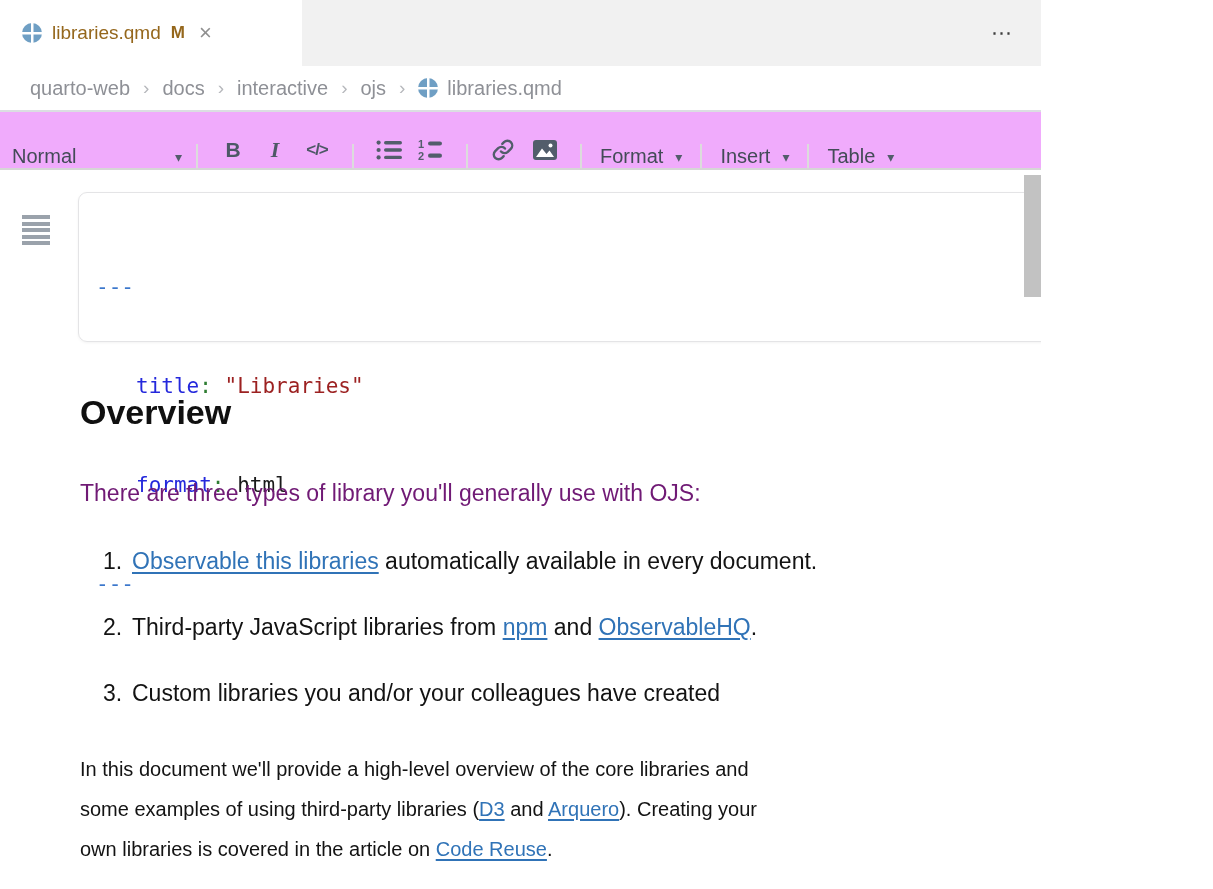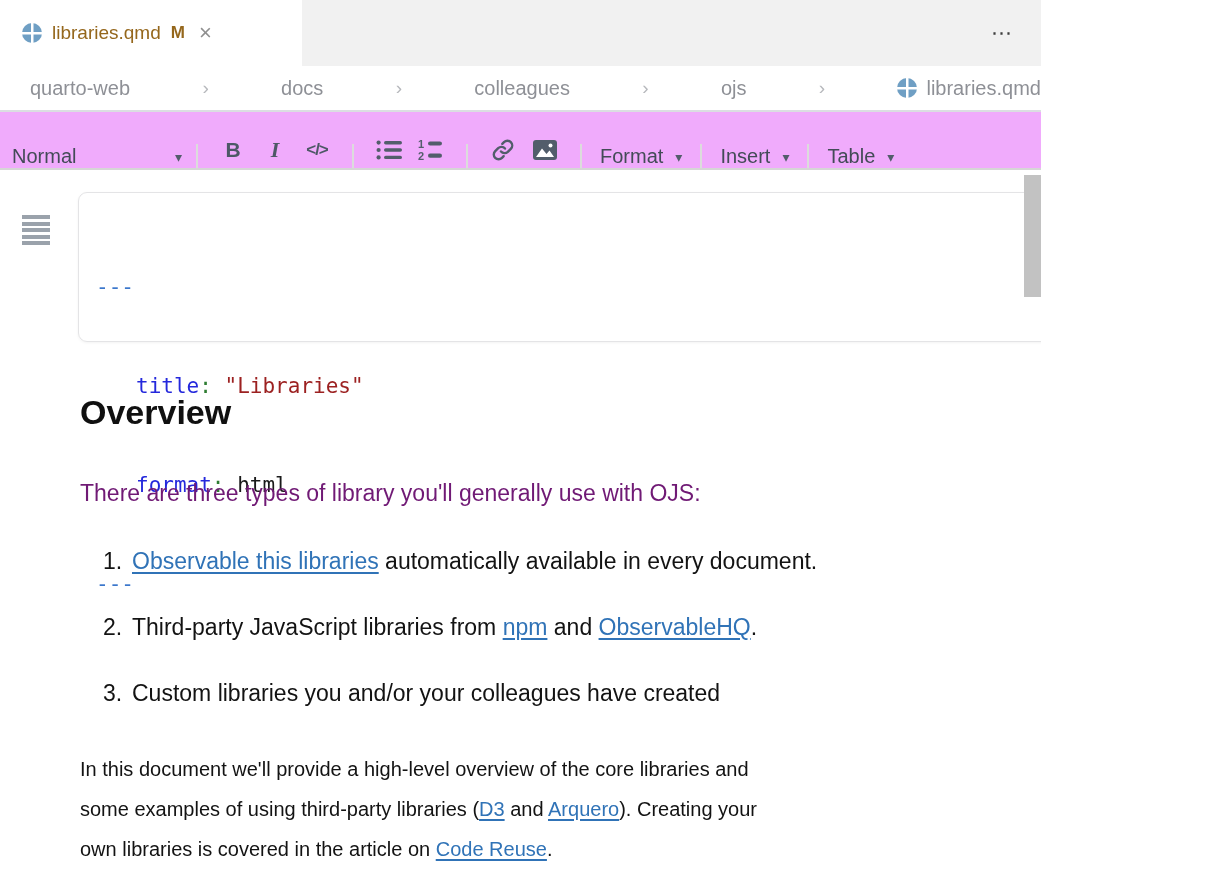--- a/index.html
+++ b/index.html
@@ -27,21 +27,21 @@
   .tab-close { font-size:22px; color:#8f8f8f; margin-left:4px; line-height:1; }
   .more-actions {
     margin-left:auto; margin-right:26px; align-self:center;
     color:#3d3d3d; font-size:21px; letter-spacing:3px;
   }
 
   
   .crumbbar {
     height:46px; background:#fff; border-bottom:2px solid #dbdee2;
     display:flex; align-items:center; padding-left:30px; gap:13px;
-    color:#8e9096; font-size:20px;justify-content:space-between;
+    color:#8e9096; font-size:20px;
   }
   .crumb-sep { color:#b6b8bc; font-size:19px; }
   .crumb-current { display:flex; align-items:center; gap:9px; color:#8e9096; }
 
   
   .toolbar {
     height:58px; background:#f0abfc; border-bottom:2px solid #d6d6d6;
     display:flex; align-items:flex-end; padding-left:12px; color:#434b57;
   }
   .tb-select { display:flex; align-items:center; justify-content:space-between;
@@ -104,21 +104,21 @@
       <span class="tab-close">×</span>
     </div>
     <span class="more-actions">⋯</span>
   </div>
 
   <div class="crumbbar">
     <span>quarto-web</span>
     <span class="crumb-sep">›</span>
     <span>docs</span>
     <span class="crumb-sep">›</span>
-    <span>colleagues</span>
+    <span>interactive</span>
     <span class="crumb-sep">›</span>
     <span>ojs</span>
     <span class="crumb-sep">›</span>
     <span class="crumb-current">
       <span class="quarto-icon"></span>
       <span>libraries.qmd</span>
     </span>
   </div>
 
   <div class="toolbar">

